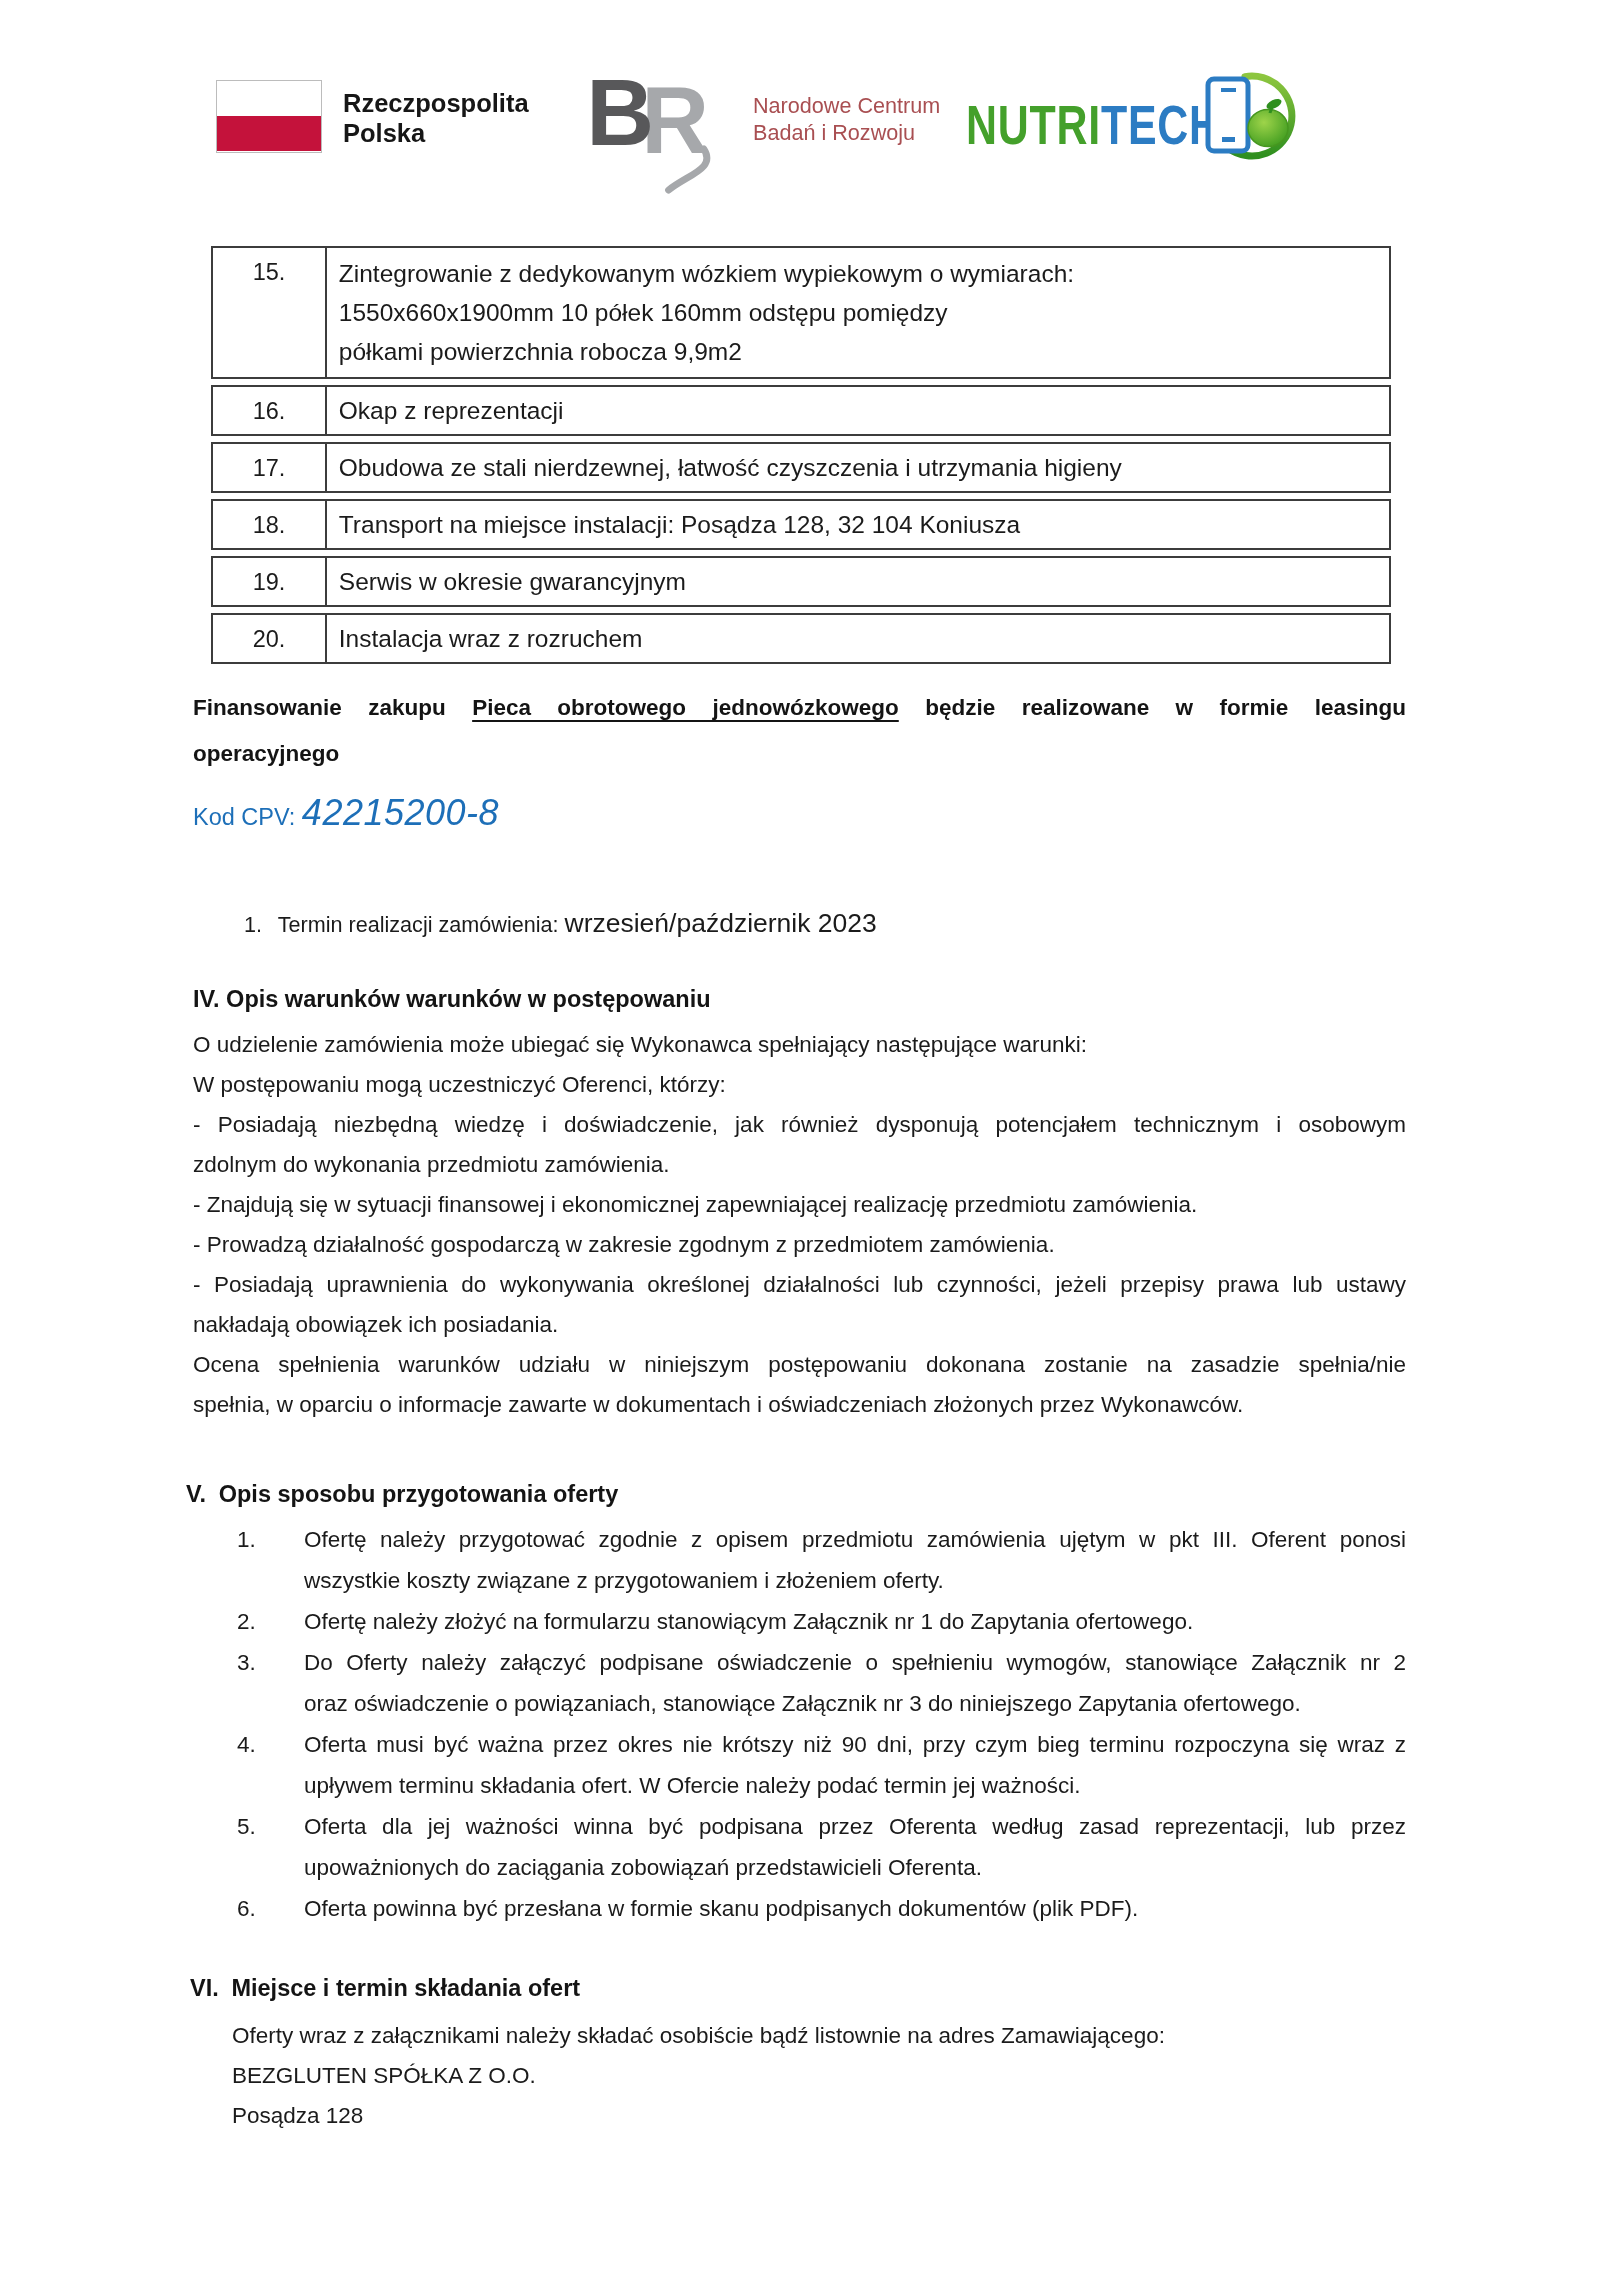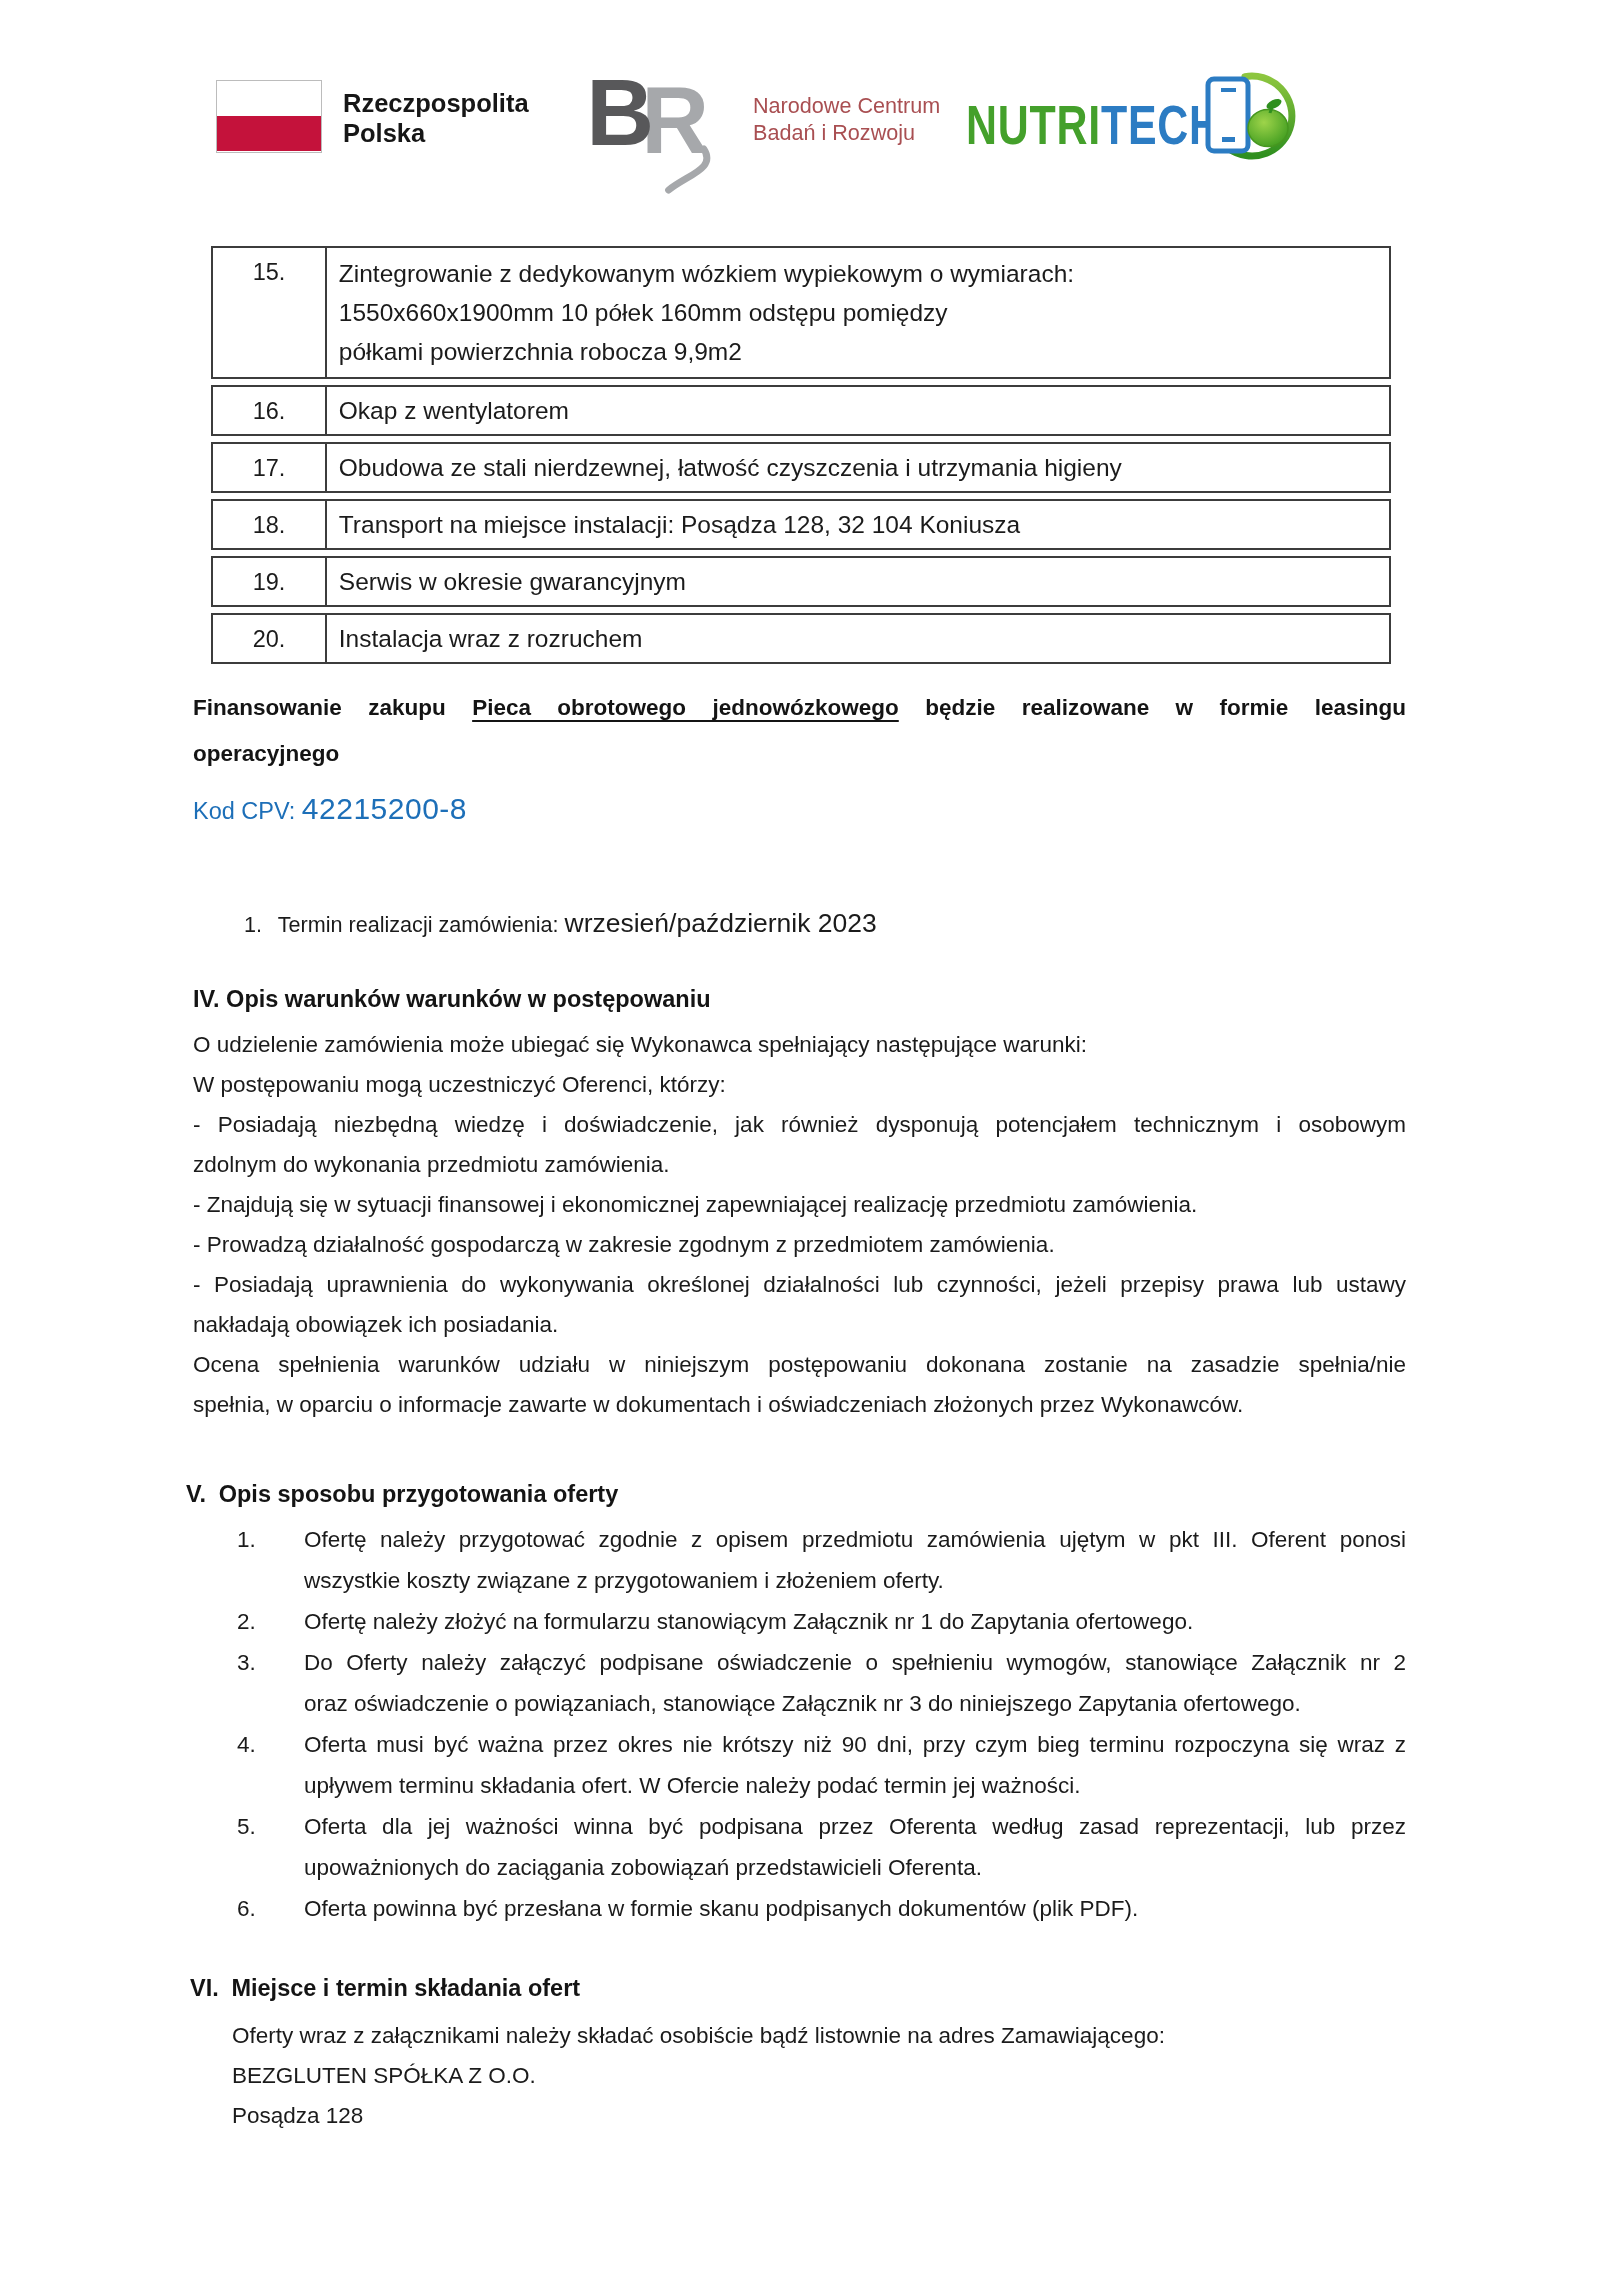--- a/index.html
+++ b/index.html
@@ -31,21 +31,21 @@
   tr.short td.tx{line-height:29px;}
   
   .abs{position:absolute;}
   .body-col{left:193px;width:1213px;}
   .ln{font-size:22.5px;line-height:40px;}
   .j{text-align:justify;text-align-last:justify;}
   .fin{left:193px;width:1213px;font-weight:bold;font-size:22.5px;line-height:46px;color:#141414;}
   .fin .u{text-decoration:underline;text-underline-offset:4.9px;text-decoration-thickness:2px;}
   .cpv{left:193px;top:792px;color:#1d6fb8;}
   .cpv .lab{font-size:23.5px;}
-  .cpv .code{font-size:30px;letter-spacing:0.5px;}
+  .cpv .code{font-size:36px;letter-spacing:0.5px;font-style:italic;}
   .termin{left:196px;top:908px;font-size:21.6px;margin-left:48px;}
   .termin .no{margin-right:15.7px;}
   .termin .val{font-size:26.5px;}
   .h-bold{font-weight:bold;font-size:23.5px;line-height:33px;color:#141414;}
   .h-num{margin-right:12.7px;}
   .list{left:237px;width:1169px;}
   .li{display:flex;}
   .li .inum{width:67px;flex:0 0 67px;font-size:22.5px;line-height:41px;}
   .li .itxt{flex:1;}
   .li .itxt .ln{line-height:41px;}
@@ -108,21 +108,21 @@
   <table class="spec-table">
     <tbody>
         <tr class="tall">
       <td class="no">15.</td>
       <td class="tx">Zintegrowanie z dedykowanym wózkiem wypiekowym o wymiarach:
 1550x660x1900mm 10 półek 160mm odstępu pomiędzy
 półkami powierzchnia robocza 9,9m2</td>
     </tr>
     <tr class="short">
       <td class="no">16.</td>
-      <td class="tx">Okap z wentylatorem</td>
+      <td class="tx">Okap z reprezentacji</td>
     </tr>
     <tr class="short">
       <td class="no">17.</td>
       <td class="tx">Obudowa ze stali nierdzewnej, łatwość czyszczenia i utrzymania higieny</td>
     </tr>
     <tr class="short">
       <td class="no">18.</td>
       <td class="tx">Transport na miejsce instalacji: Posądza 128, 32 104 Koniusza</td>
     </tr>
     <tr class="short">

